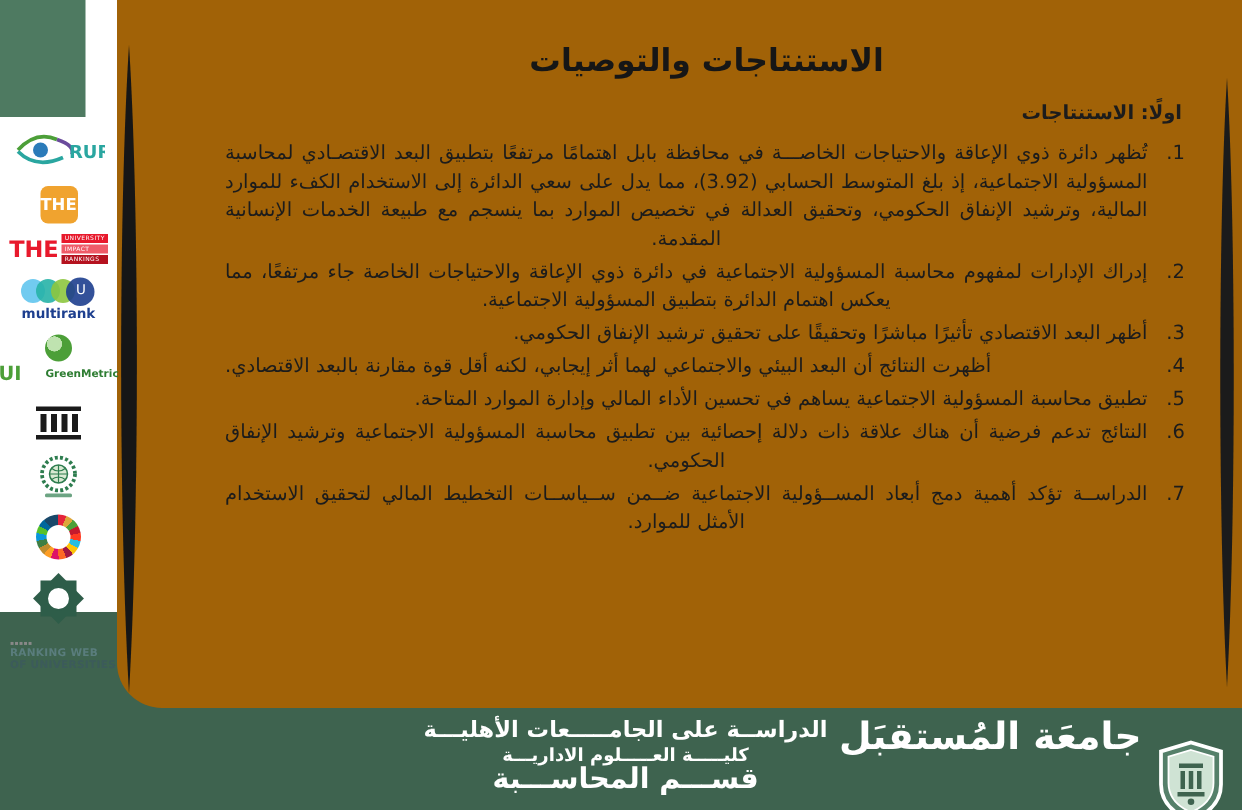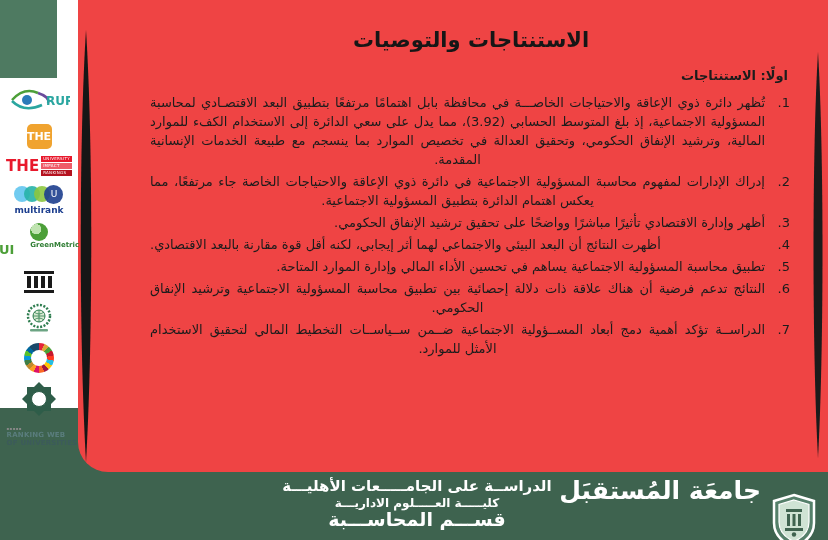--- a/index.html
+++ b/index.html
@@ -9,21 +9,21 @@
     font-family:"DejaVu Sans",sans-serif;
   }
   
   .green-left{position:absolute;left:0;top:408px;width:78px;height:132px;background:#3e634f;}
   .green-bottom{position:absolute;left:0;top:440px;width:828px;height:100px;background:#3e634f;}
   .accent-block{position:absolute;left:0;top:0;width:57px;height:78px;background:#4e7a61;}
 
   
   .doc-panel{
     position:absolute;left:78px;top:0;width:750px;height:472px;
-    background:#ef4444;border-bottom-left-radius:30px;
+    background:#a16207;border-bottom-left-radius:30px;
     box-sizing:border-box;padding:24px 36px 0 72px;
     direction:rtl;color:#1c1c1c;
   }
   .doc-borders{position:absolute;left:0;top:0;pointer-events:none;}
   .doc-title{
     text-align:center;font-size:21px;font-weight:bold;margin:4px 0 16px 0;
     letter-spacing:0;color:#161616;
   }
   .doc-subhead{font-size:13px;font-weight:bold;margin:0 4px 10px 0;}
   ol.doc-list{margin:0;padding:0;list-style:none;counter-reset:c;
@@ -59,21 +59,21 @@
   .mr-circles{display:flex;align-items:center;height:20px;}
   .mr-circles i{display:block;border-radius:50%;width:16px;height:16px;margin-left:-6px;opacity:.9;}
   .mr-circles i.c1{background:#62c5ee;margin-left:0;}
   .mr-circles i.c2{background:#27b3a7;}
   .mr-circles i.c3{background:#8dc63f;}
   .mr-circles i.c4{background:#1d3f8f;width:19px;height:19px;display:flex;align-items:center;justify-content:center;color:#fff;font-size:9px;font-style:normal;}
   .mr-word{font-size:9px;font-weight:bold;color:#1d3f8f;margin-top:1px;}
   
   .gm{margin-top:8px;}
   .gm-globe{width:18px;height:18px;border-radius:50%;background:radial-gradient(circle at 35% 35%,#bfe3b0 0 30%,#4c9f38 31% 100%);}
-  .gm-row{display:flex;gap:16px;margin-top:1px;}
+  .gm-row{display:flex;align-items:center;gap:16px;margin-top:1px;}
   .gm-ui{color:#4c9f38;font-weight:bold;font-size:13px;}
   .gm-words{display:flex;flex-direction:row;font-size:7px;line-height:7px;color:#2e7d32;font-weight:bold;}
   
   .columns{margin-top:12px;}
   
   .wreath{margin-top:8px;}
   
   .sdg{margin-top:8px;}
   .sdg-wheel{width:30px;height:30px;border-radius:50%;position:relative;
     background:conic-gradient(#e5243b 0 20deg,#dda63a 20deg 40deg,#4c9f38 40deg 60deg,#c5192d 60deg 80deg,#ff3a21 80deg 100deg,#26bde2 100deg 120deg,#fcc30b 120deg 140deg,#a21942 140deg 160deg,#fd6925 160deg 180deg,#dd1367 180deg 200deg,#fd9d24 200deg 220deg,#bf8b2e 220deg 240deg,#3f7e44 240deg 260deg,#0a97d9 260deg 280deg,#56c02b 280deg 300deg,#00689d 300deg 320deg,#19486a 320deg 360deg);}
@@ -116,21 +116,21 @@
 <div class="doc-panel">
   <svg class="doc-borders" width="750" height="472" viewBox="0 0 750 472">
     <path d="M8,30 C1,140 1,340 8,462 C15,340 15,140 8,30 Z" fill="#161616"></path>
     <path d="M740,52 C734,150 734,350 740,458 C746,350 746,150 740,52 Z" fill="#1b1b1b"></path>
   </svg>
   <div class="doc-title">الاستنتاجات والتوصيات</div>
   <div class="doc-subhead">اولًا: الاستنتاجات</div>
   <ol class="doc-list">
     <li>تُظهر دائرة ذوي الإعاقة والاحتياجات الخاصـــة في محافظة بابل اهتمامًا مرتفعًا بتطبيق البعد الاقتصـادي لمحاسبة المسؤولية الاجتماعية، إذ بلغ المتوسط الحسابي (3.92)، مما يدل على سعي الدائرة إلى الاستخدام الكفء للموارد المالية، وترشيد الإنفاق الحكومي، وتحقيق العدالة في تخصيص الموارد بما ينسجم مع طبيعة الخدمات الإنسانية المقدمة.</li>
     <li>إدراك الإدارات لمفهوم محاسبة المسؤولية الاجتماعية في دائرة ذوي الإعاقة والاحتياجات الخاصة جاء مرتفعًا، مما يعكس اهتمام الدائرة بتطبيق المسؤولية الاجتماعية.</li>
-    <li>أظهر وإدارة الاقتصادي تأثيرًا مباشرًا وواضحًا على تحقيق ترشيد الإنفاق الحكومي.</li>
+    <li>أظهر البعد الاقتصادي تأثيرًا مباشرًا وتحقيقًا على تحقيق ترشيد الإنفاق الحكومي.</li>
     <li>أظهرت النتائج أن البعد البيئي والاجتماعي لهما أثر إيجابي، لكنه أقل قوة مقارنة بالبعد الاقتصادي.</li>
     <li>تطبيق محاسبة المسؤولية الاجتماعية يساهم في تحسين الأداء المالي وإدارة الموارد المتاحة.</li>
     <li>النتائج تدعم فرضية أن هناك علاقة ذات دلالة إحصائية بين تطبيق محاسبة المسؤولية الاجتماعية وترشيد الإنفاق الحكومي.</li>
     <li>الدراســة تؤكد أهمية دمج أبعاد المســؤولية الاجتماعية ضــمن ســياســات التخطيط المالي لتحقيق الاستخدام الأمثل للموارد.</li>
   </ol>
 </div>
 
 <div class="sidebar">
 
   <div class="logo rur">

